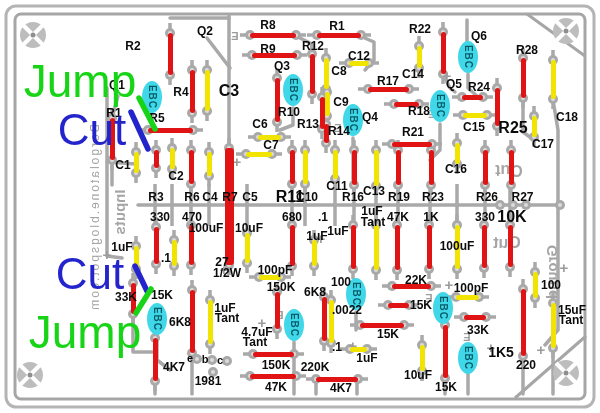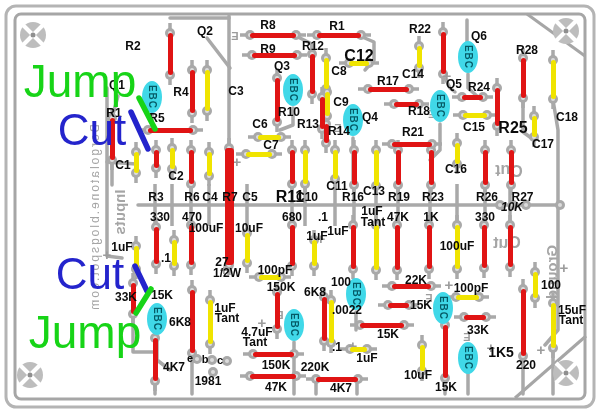--- a/index.html
+++ b/index.html
@@ -633,31 +633,31 @@
         <span>EBC</span>
       </div>
     </div>
   <div id="text-layer">
       <span class="lbl" style="left: 133px; top: 46px; font-size: 12px;">R2</span>
       <span class="lbl" style="left: 205px; top: 31px; font-size: 12px;">Q2</span>
       <span class="lbl" style="left: 268px; top: 25px; font-size: 12px;">R8</span>
       <span class="lbl" style="left: 268px; top: 49px; font-size: 12px;">R9</span>
       <span class="lbl" style="left: 337px; top: 26px; font-size: 12px;">R1</span>
       <span class="lbl" style="left: 313px; top: 46px; font-size: 12px;">R12</span>
-      <span class="lbl" style="left: 359px; top: 56px; font-size: 16px;">C12</span>
+      <span class="lbl" style="left: 359px; top: 56px; font-size: 12px;">C12</span>
       <span class="lbl" style="left: 420px; top: 29px; font-size: 12px;">R22</span>
       <span class="lbl" style="left: 479px; top: 36px; font-size: 12px;">Q6</span>
       <span class="lbl" style="left: 527px; top: 50px; font-size: 12px;">R28</span>
       <span class="lbl" style="left: 567px; top: 117px; font-size: 12px;">C18</span>
       <span class="lbl" style="left: 282px; top: 66px; font-size: 12px;">Q3</span>
       <span class="lbl" style="left: 339px; top: 71px; font-size: 12px;">C8</span>
       <span class="lbl" style="left: 341px; top: 102px; font-size: 12px;">C9</span>
       <span class="lbl" style="left: 388px; top: 81px; font-size: 12px;">R17</span>
       <span class="lbl" style="left: 413px; top: 74px; font-size: 12px;">C14</span>
-      <span class="lbl" style="left: 236px; top: 91px; font-size: 12px;">C3</span>
+      <span class="lbl" style="left: 229px; top: 91px; font-size: 16px;">C3</span>
       <span class="lbl" style="left: 181px; top: 92px; font-size: 12px;">R4</span>
       <span class="lbl" style="left: 117px; top: 85px; font-size: 12px;">Q1</span>
       <span class="lbl" style="left: 157px; top: 118px; font-size: 12px;">R5</span>
       <span class="lbl" style="left: 114px; top: 113px; font-size: 12px;">R1</span>
       <span class="lbl" style="left: 289px; top: 112px; font-size: 12px;">R10</span>
       <span class="lbl" style="left: 308px; top: 124px; font-size: 12px;">R13</span>
       <span class="lbl" style="left: 339px; top: 131px; font-size: 12px;">R14</span>
       <span class="lbl" style="left: 370px; top: 117px; font-size: 12px;">Q4</span>
       <span class="lbl" style="left: 419px; top: 111px; font-size: 12px;">R18</span>
       <span class="lbl" style="left: 454px; top: 84px; font-size: 12px;">Q5</span>
@@ -685,21 +685,21 @@
       <span class="lbl" style="left: 433px; top: 197px; font-size: 12px;">R23</span>
       <span class="lbl" style="left: 487px; top: 197px; font-size: 12px;">R26</span>
       <span class="lbl" style="left: 513px; top: 197px; font-size: 12px; padding-left: 19px;">R27</span>
       <span class="lbl" style="left: 160px; top: 217px; font-size: 12px;">330</span>
       <span class="lbl" style="left: 192px; top: 217px; font-size: 12px;">470</span>
       <span class="lbl" style="left: 292px; top: 217px; font-size: 12px;">680</span>
       <span class="lbl" style="left: 323px; top: 217px; font-size: 12px;">.1</span>
       <span class="lbl" style="left: 398px; top: 217px; font-size: 12px;">47K</span>
       <span class="lbl" style="left: 431px; top: 217px; font-size: 12px;">1K</span>
       <span class="lbl" style="left: 485px; top: 217px; font-size: 12px;">330</span>
-      <span class="lbl" style="left: 512px; top: 207px; font-size: 12px; font-style: italic;">10K</span>
+      <span class="lbl" style="left: 512px; top: 217px; font-size: 16px;">10K</span>
       <span class="lbl" style="left: 206px; top: 228px; font-size: 12px;">100uF</span>
       <span class="lbl" style="left: 249px; top: 228px; font-size: 12px;">10uF</span>
       <span class="lbl" style="left: 317px; top: 236px; font-size: 12px;">1uF</span>
       <span class="lbl" style="left: 338px; top: 231px; font-size: 12px;">1uF</span>
       <span class="lbl" style="left: 372px; top: 211px; font-size: 12px;">1uF</span>
       <span class="lbl" style="left: 373px; top: 222px; font-size: 12px;">Tant</span>
       <span class="lbl" style="left: 457px; top: 246px; font-size: 12px;">100uF</span>
       <span class="lbl" style="left: 122px; top: 247px; font-size: 12px;">1uF</span>
       <span class="lbl" style="left: 166px; top: 258px; font-size: 12px;">.1</span>
       <span class="lbl" style="left: 222px; top: 262px; font-size: 12px;">27</span>

